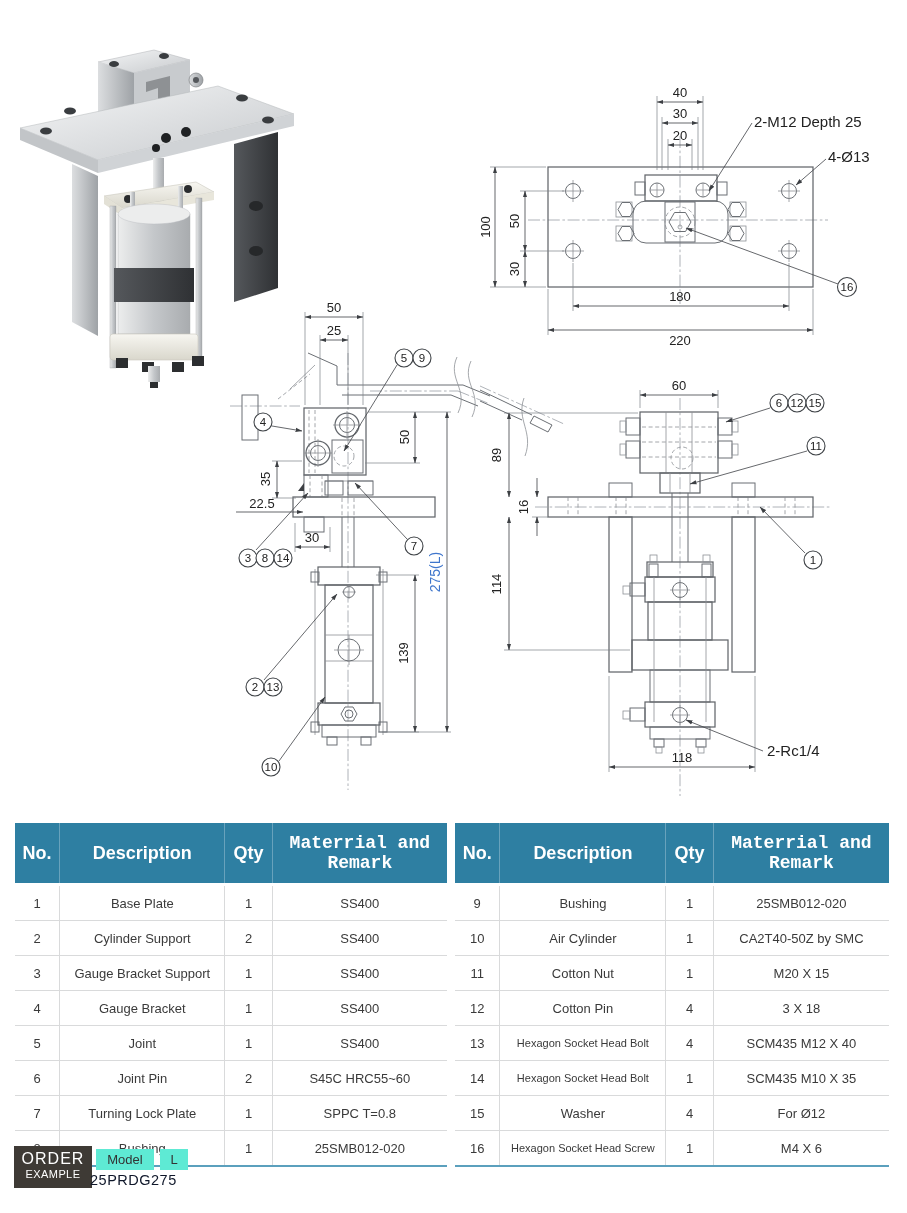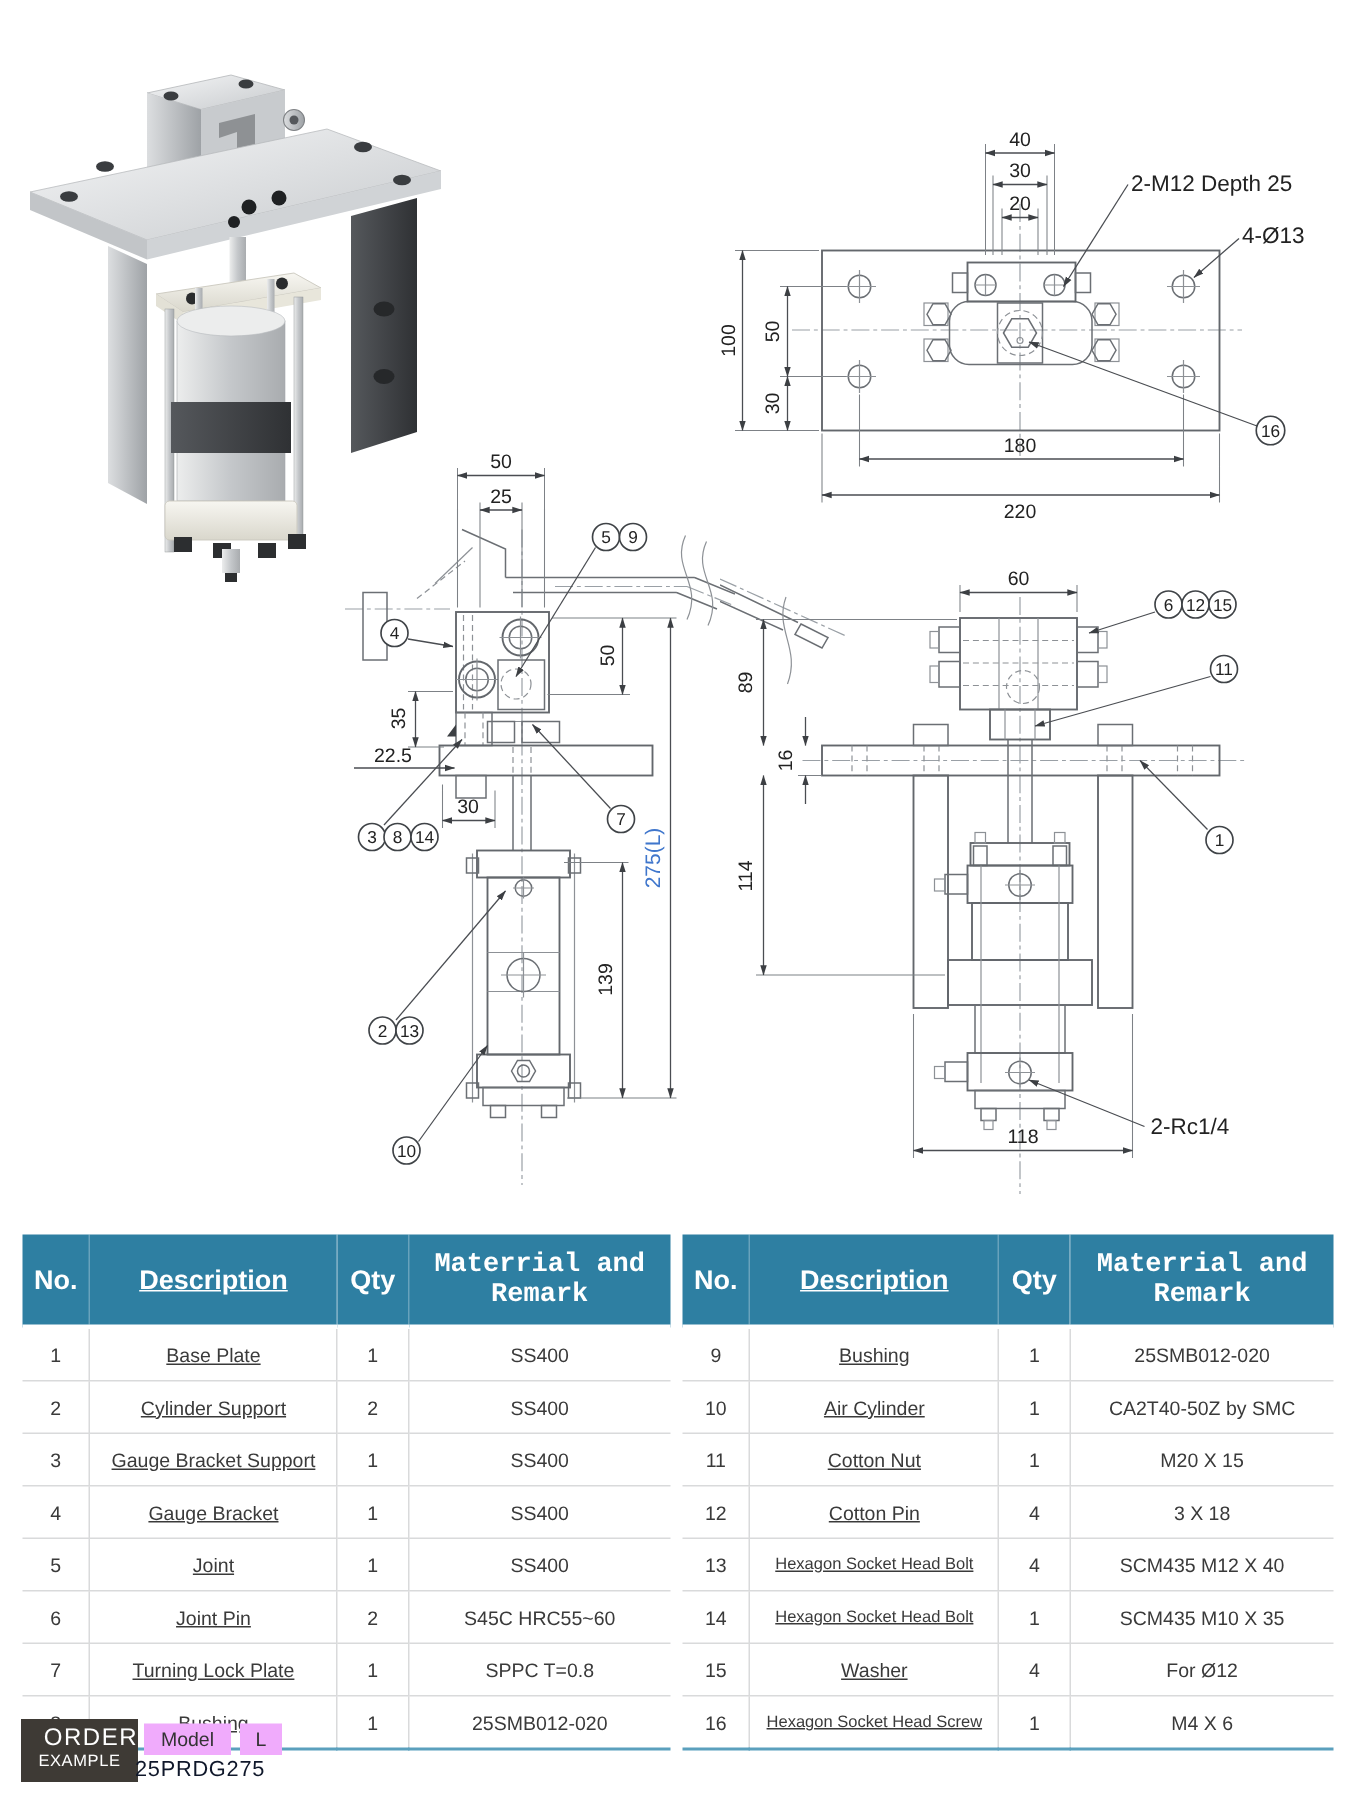--- a/index.html
+++ b/index.html
@@ -33,27 +33,27 @@
   .pt.rightt{left:455px;width:434px;}
   .pt th{background:#2e7fa2;color:#fff;font-size:18px;font-weight:bold;padding:10px 3px;
          border-right:1px solid rgba(255,255,255,.28);border-bottom:3px solid #fff;}
   .pt th:last-child{border-right:none;font-family:Liberation Mono, monospace;}
   .pt td{font-size:13px;color:#3a3a3a;text-align:center;padding:8px 3px;height:18px;
          border-right:1px solid #d9dadb;border-bottom:1px solid #d9dadb;background:#fff;
          overflow:hidden;white-space:nowrap;}
   .pt td:last-child{border-right:none;}
   .pt tr:last-child td{border-bottom:none;}
   .pt .sm{font-size:11px;}
-  .c1{width:9.5%;} .c2{width:39%;text-decoration:underline;} .c3{width:10%;} .c4{width:41.5%;}
+  .c1{width:9.5%;} .c2{width:39%;} .c3{width:10%;} .c4{width:41.5%;}
   
   .order-box{position:absolute;left:14px;top:1146px;width:78px;height:42px;background:#3e3a35;
              color:#fff;text-align:center;}
-  .order-box .l1{font-size:16px;letter-spacing:1px;margin-top:4px;text-align:right;}
+  .order-box .l1{font-size:16px;letter-spacing:1px;margin-top:4px;}
   .order-box .l2{font-size:11px;letter-spacing:.4px;}
-  .chip{position:absolute;top:1149px;background:#f0abfc;color:#333;font-size:13px;
+  .chip{position:absolute;top:1149px;background:#5eead4;color:#333;font-size:13px;
         padding:3px 0;text-align:center;}
   .chip.model{left:96px;width:58px;}
   .chip.lsize{left:160px;width:28px;}
   .order-value{position:absolute;left:90px;top:1172px;font-size:14.5px;color:#0f172a;letter-spacing:.5px;}
 </style>
 </head>
 <body>
 
 <div class="page">
 

